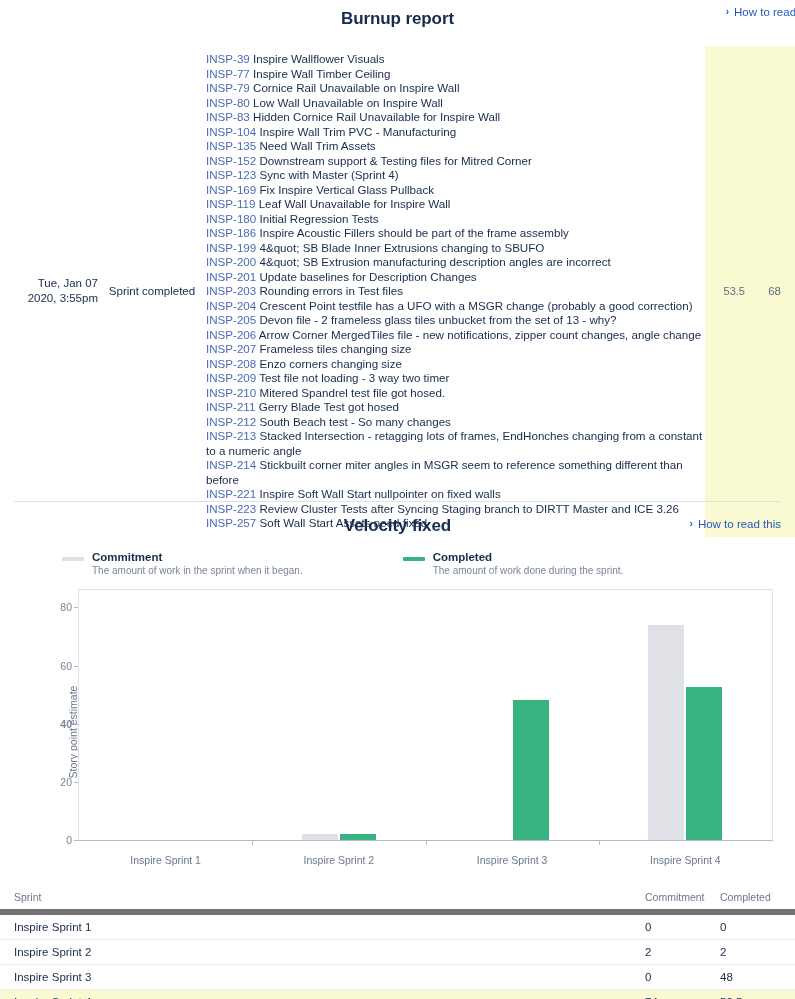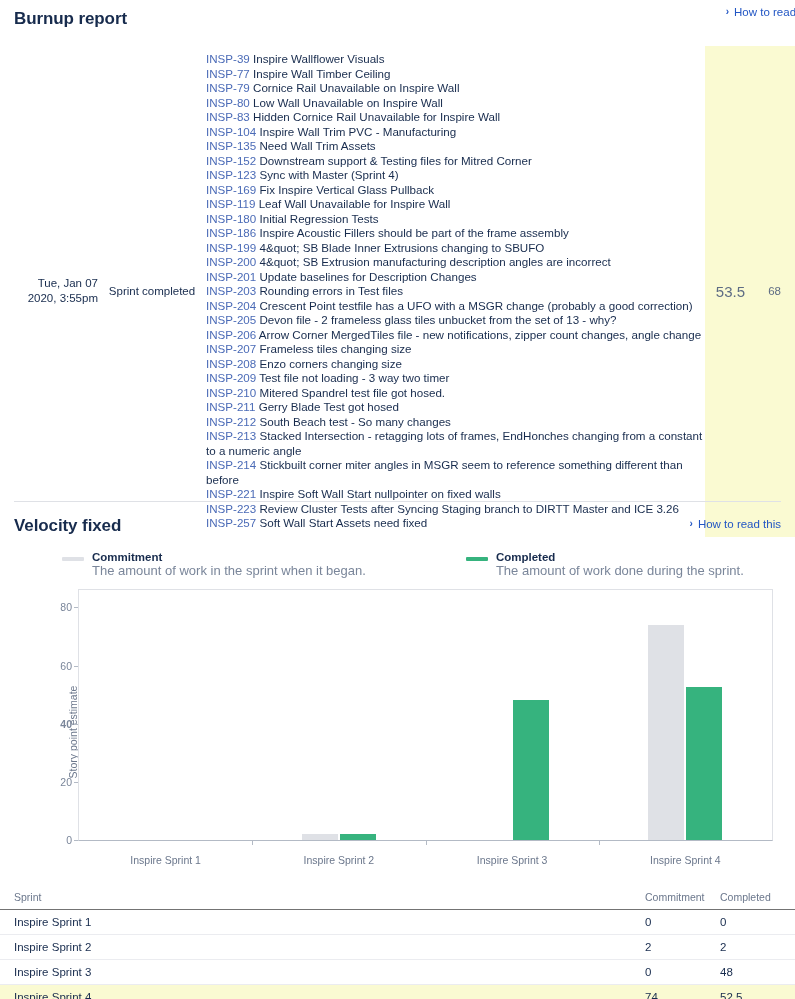--- a/index.html
+++ b/index.html
@@ -10,21 +10,21 @@
     font-family: "Liberation Sans", sans-serif;
     color: #172b4d;
     overflow: hidden;
   }
 
   
   .section-head {
     position: relative;
     display: flex;
     align-items: center;
-    justify-content: flex-start;
+    justify-content: center;
     padding: 0 14px;
   }
   .section-title {
     font-size: 17px;
     font-weight: 600;
     color: #172b4d;
     letter-spacing: -0.1px;
   }
   .howto-link {
     display: inline-flex;
@@ -55,21 +55,21 @@
 
   .burnup-table {
     width: 100%;
     border-collapse: collapse;
     margin-top: 12px;
   }
   .burnup-table td { vertical-align: middle; padding: 0; }
   .col-date  { width: 98px;  padding-left: 13px !important; font-size: 11.5px; color: #172b4d; line-height: 15px; text-align: right; }
   .col-event { width: 108px; font-size: 11.5px; color: #172b4d; text-align: center; }
   .col-issues{ padding: 6px 0 6px 0 !important; }
-  .col-num   { width: 46px; text-align: right; font-size: 15px; color: #5e6c84; padding-right: 6px !important; }
+  .col-num   { width: 46px; text-align: right; font-size: 11px; color: #5e6c84; padding-right: 6px !important; }
   .col-num2  { width: 44px; text-align: right; font-size: 11.5px; color: #5e6c84; padding-right: 14px !important; }
   .hl { background: #fafad2; }
 
   .issue-line {
     font-size: 11.6px;
     line-height: 14.5px;
     color: #172b4d;
     white-space: normal;
   }
   .issue-key {
@@ -92,21 +92,21 @@
     display: flex;
     gap: 100px;
     padding-left: 62px;
     margin-top: 4px;
   }
   .legend-item { display: flex; gap: 8px; align-items: flex-start; }
   .legend-swatch {
     width: 22px; height: 4px; margin-top: 7px; border-radius: 1px; flex: none;
   }
   .legend-name { font-size: 11.5px; font-weight: 600; color: #172b4d; line-height: 14px; }
-  .legend-desc { font-size: 13px; color: #7a869a; line-height: 12px; margin-top: 1px; }
+  .legend-desc { font-size: 10px; color: #7a869a; line-height: 12px; margin-top: 1px; }
 
   
   .chart-wrap { position: relative; height: 290px; margin: 10px 14px 0 14px; }
   .y-axis-label {
     position: absolute;
     left: 13px; top: 50%;
     transform: translateY(-50%) rotate(-90deg);
     transform-origin: center;
     font-size: 10.5px;
     color: #6b778c;
@@ -174,21 +174,21 @@
     border-collapse: collapse;
     margin-top: 10px;
     font-size: 11.5px;
   }
   .sprint-table th {
     font-weight: 400;
     color: #6b778c;
     text-align: left;
     font-size: 10.5px;
     padding: 4px 0 6px 0;
-    border-bottom: 1px solid #737373;
+    border-bottom: 6px solid #737373;
   }
   .sprint-table td {
     color: #172b4d;
     padding: 6px 0;
     border-bottom: 1px solid #ebecf0;
   }
   .sprint-table .c-name  { padding-left: 14px; width: 645px; }
   .sprint-table .c-com   { width: 75px; }
   .sprint-table .c-done  { width: 75px; padding-right: 14px; }
   .sprint-table tr.hl td { background: #fafad2; }

